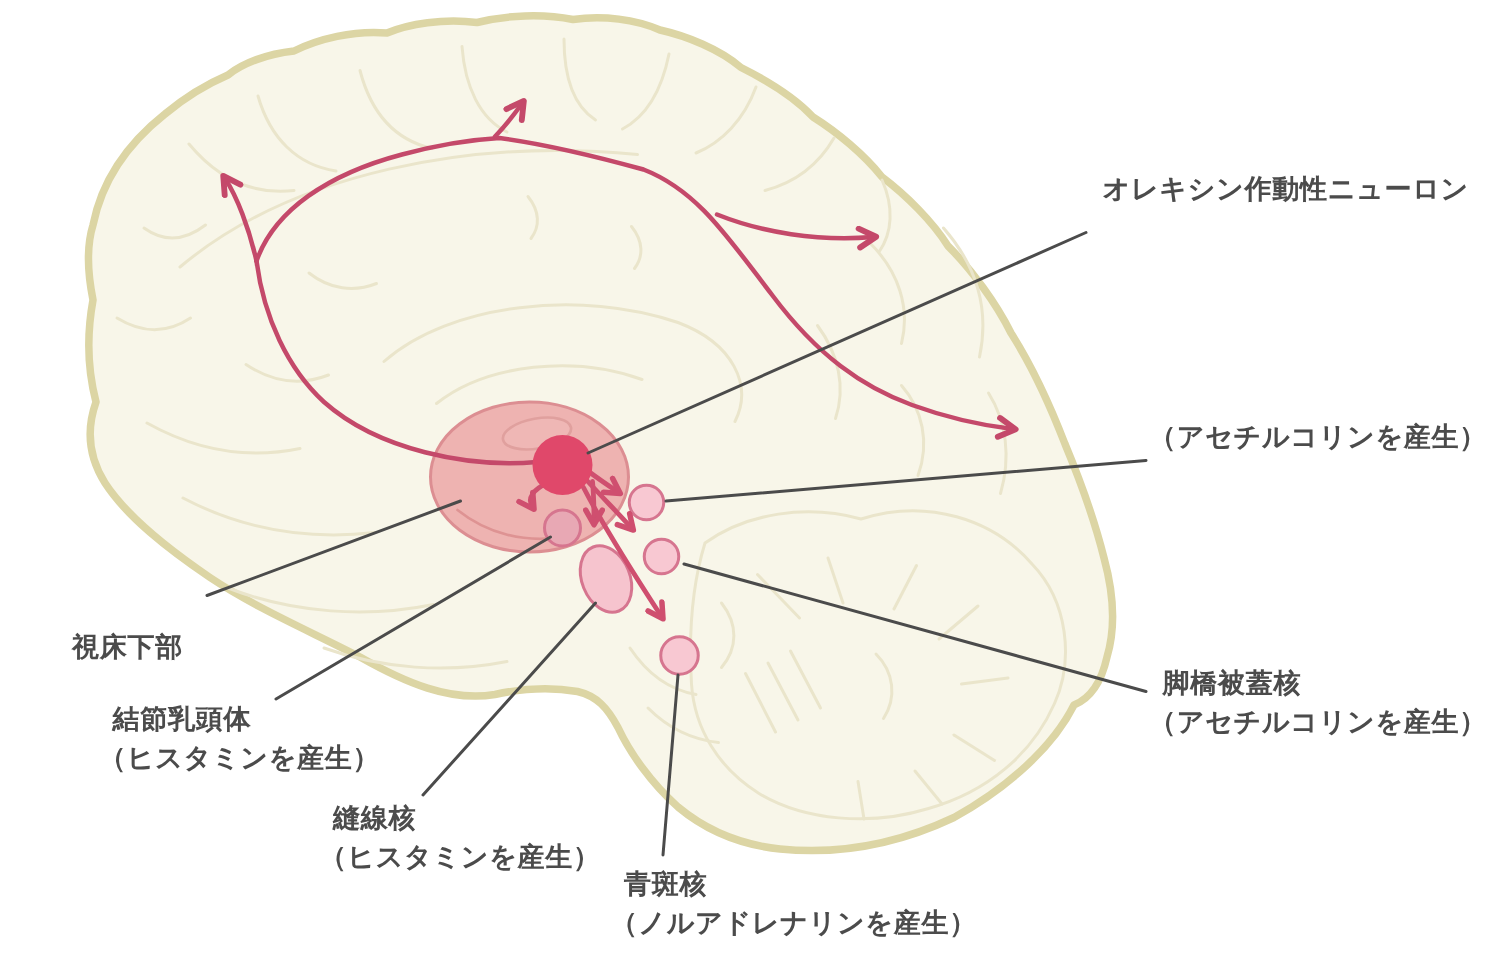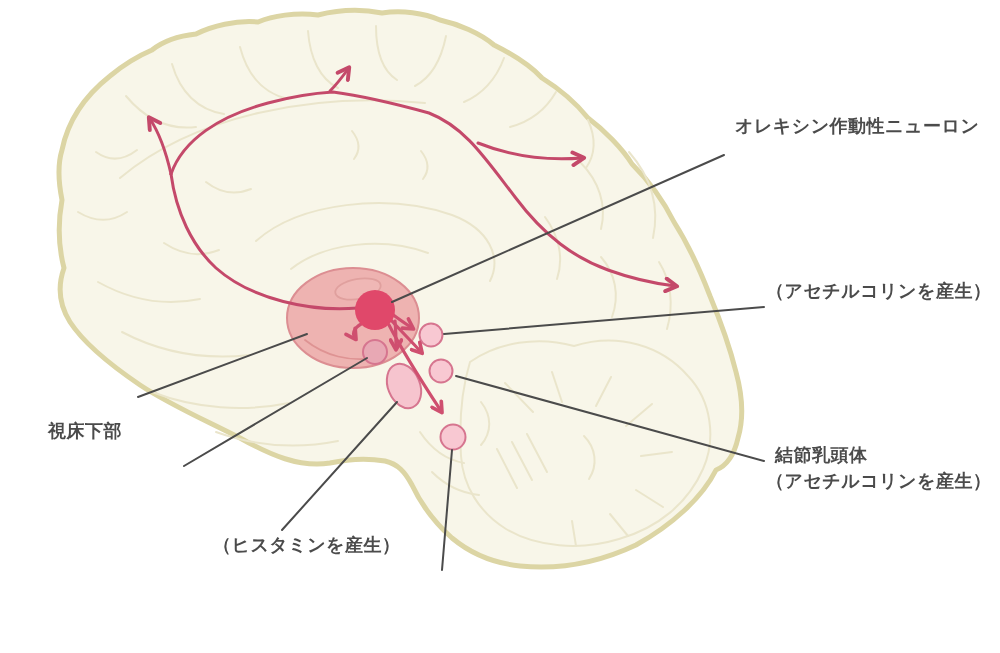--- a/index.html
+++ b/index.html
@@ -165,27 +165,36 @@
 
   <div class="label lbl-orexin">
     <div class="l1">オレキシン作動性ニューロン</div>
   </div>
 
   <div class="label lbl-ldt">
     <div class="l2">（アセチルコリンを産生）</div>
   </div>
 
   <div class="label lbl-ppt">
-    <div class="l1">結節乳頭体</div>
+    <div class="l1">脚橋被蓋核</div>
     <div class="l2">（アセチルコリンを産生）</div>
   </div>
 
   <div class="label lbl-hypothalamus">
     <div class="l1">視床下部</div>
   </div>
 
+  <div class="label lbl-tmn">
+    <div class="l1">結節乳頭体</div>
+    <div class="l2">（ヒスタミンを産生）</div>
+  </div>
 
   <div class="label lbl-raphe">
+    <div class="l1">縫線核</div>
     <div class="l2">（ヒスタミンを産生）</div>
   </div>
 
+  <div class="label lbl-lc">
+    <div class="l1">青斑核</div>
+    <div class="l2">（ノルアドレナリンを産生）</div>
+  </div>
 
 </div>
 
 </body></html>

